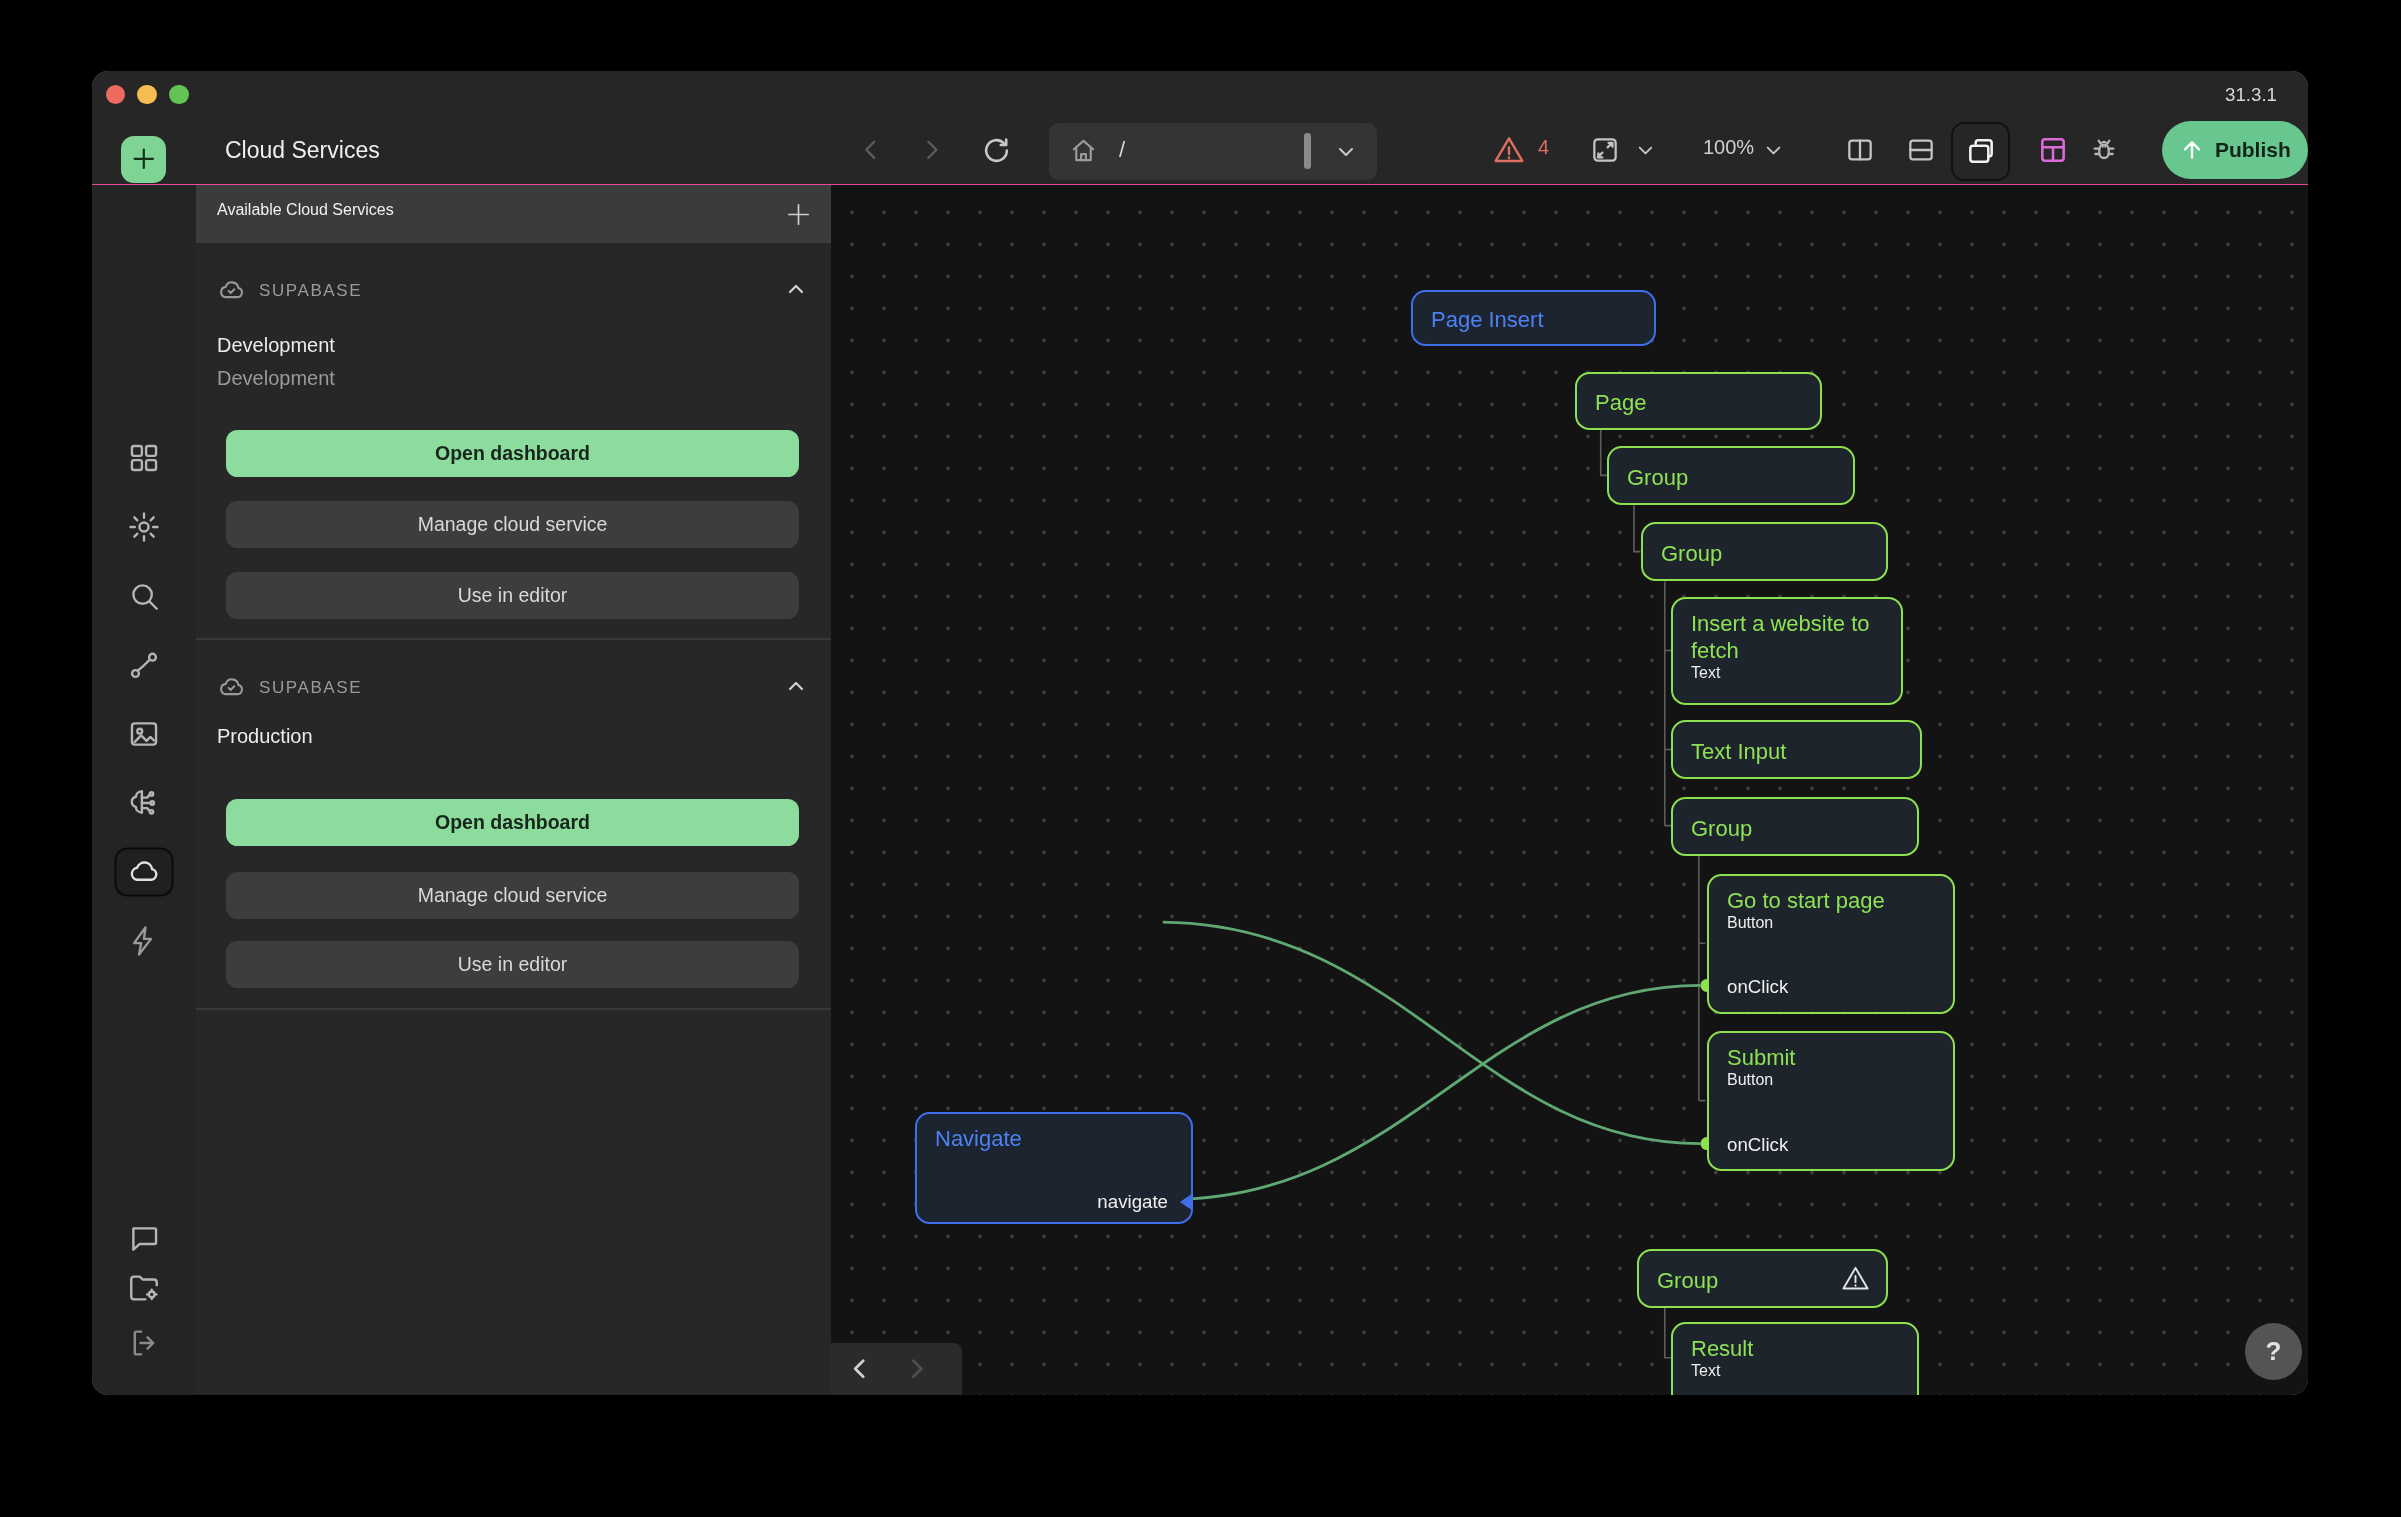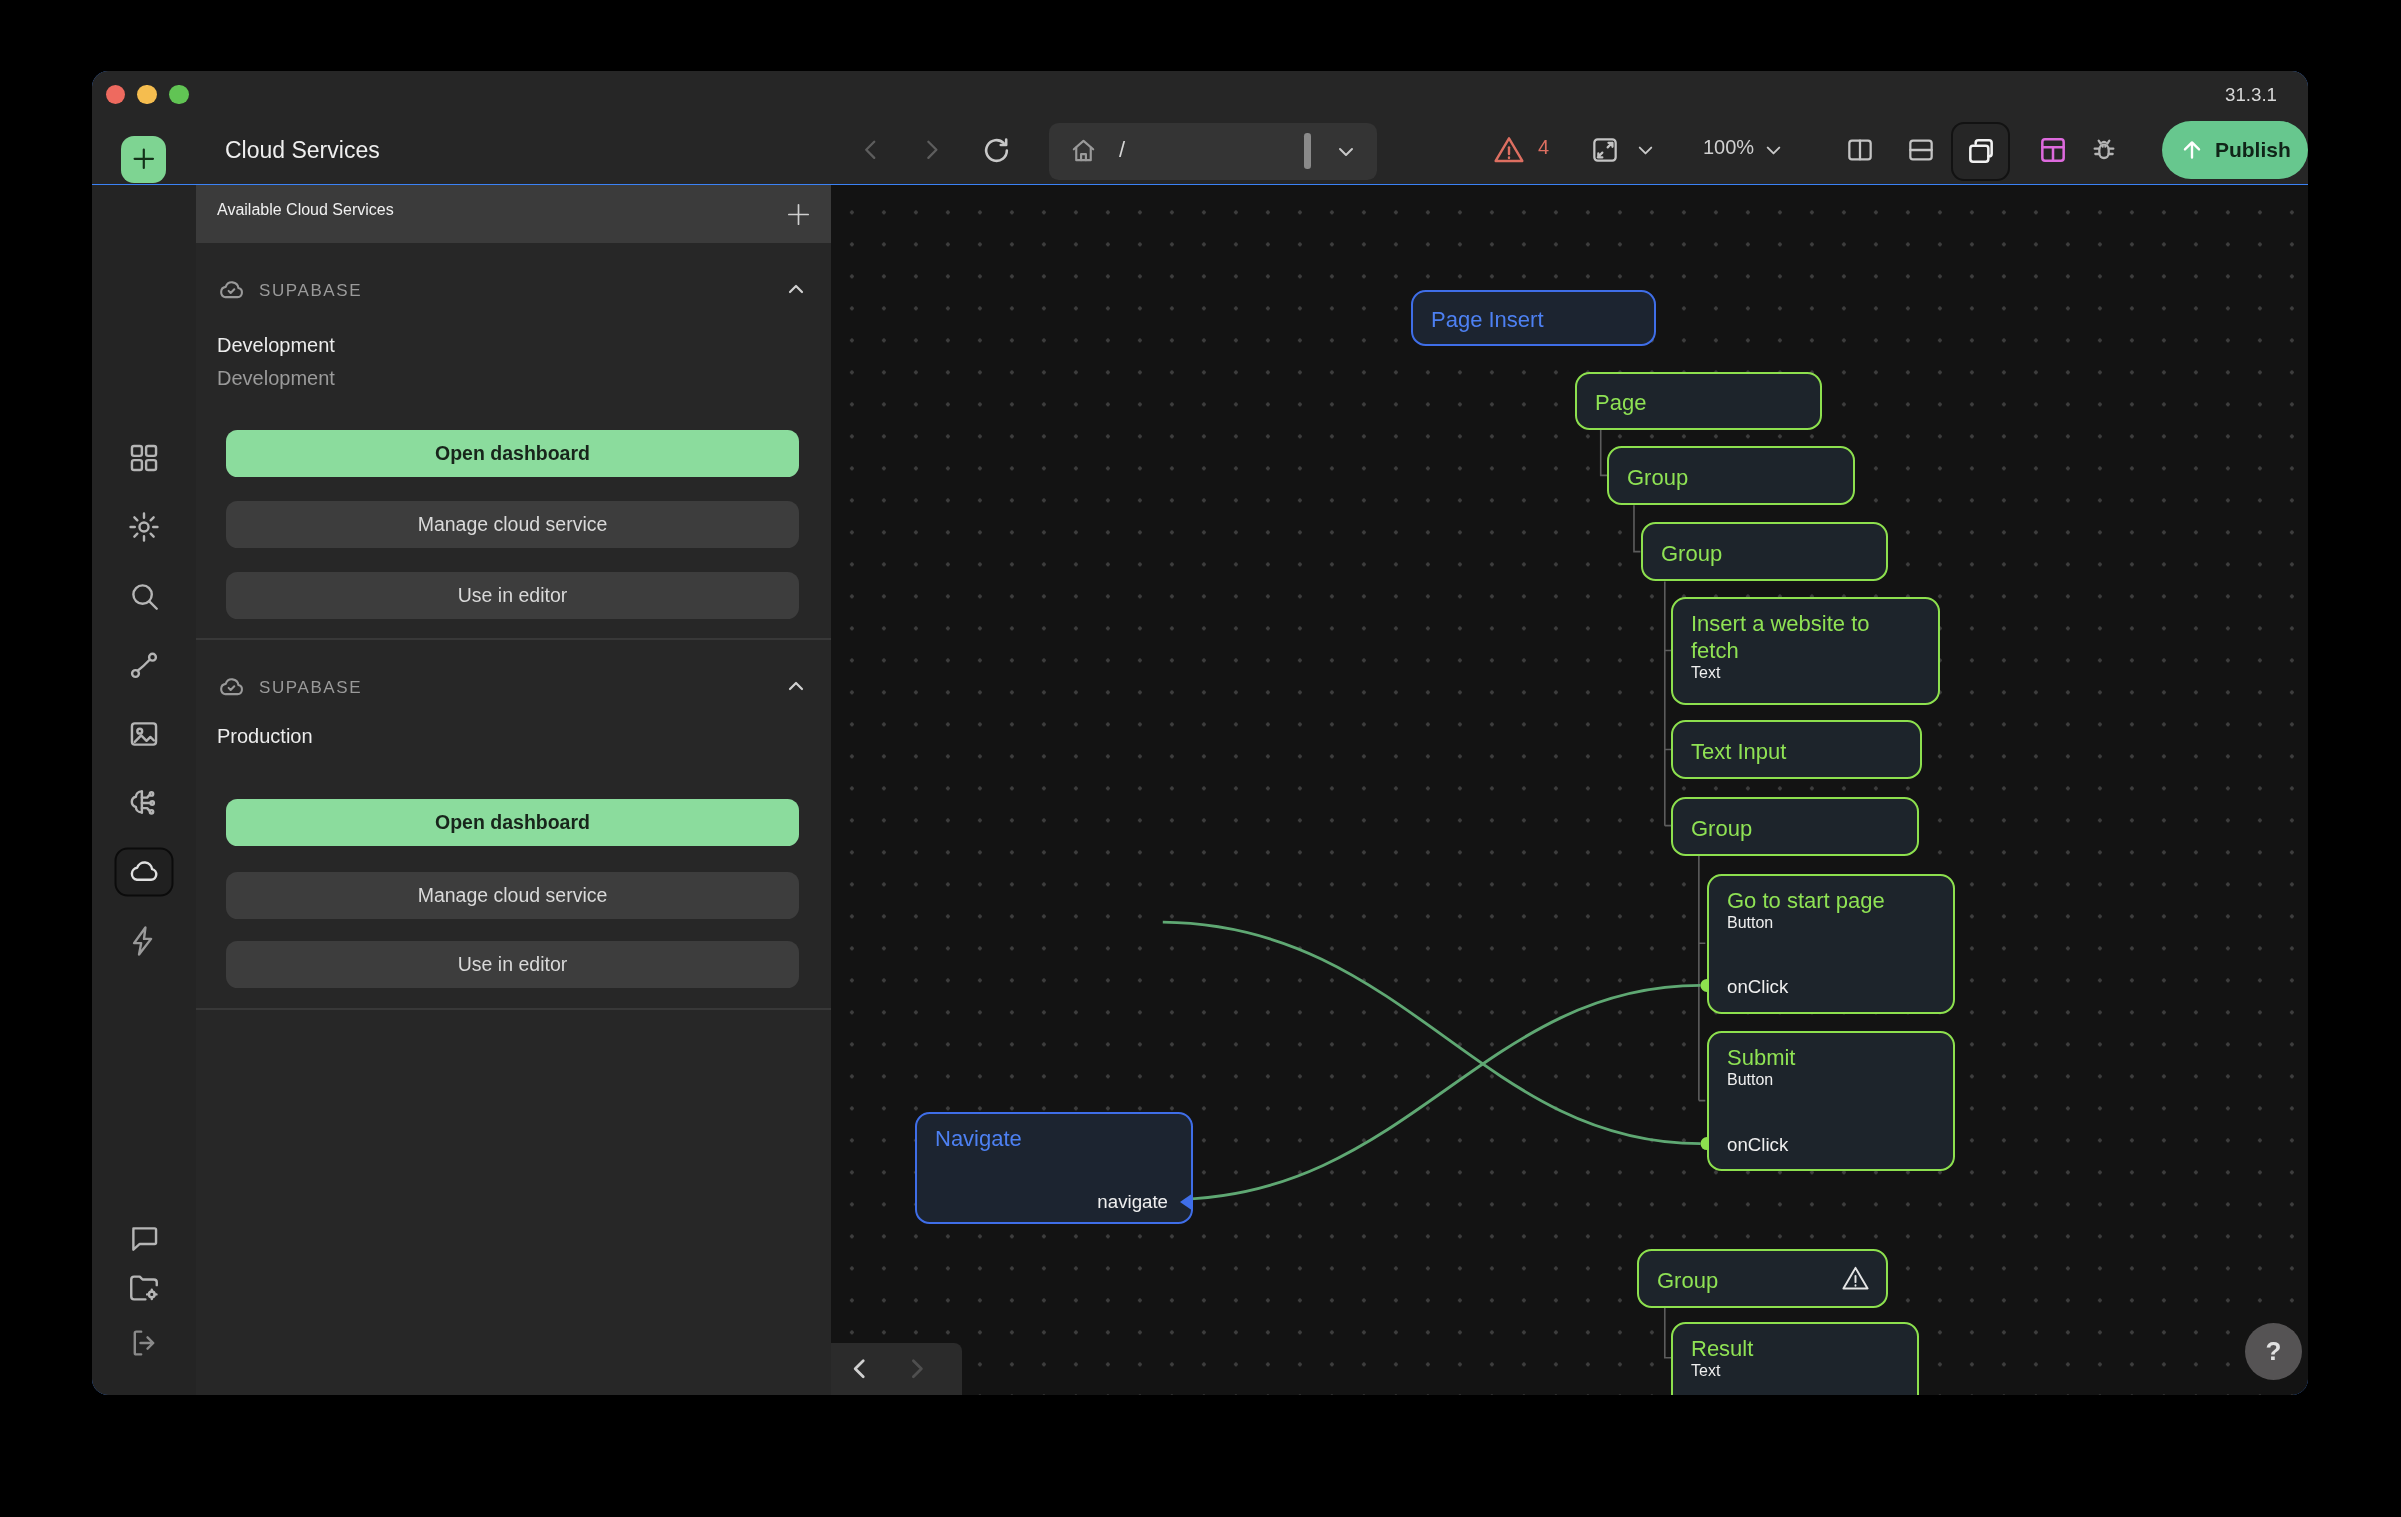--- a/index.html
+++ b/index.html
@@ -1,17 +1,17 @@
 <!DOCTYPE html>
 <html style="font-size:13px"><head>
 <meta charset="utf-8">
 <style>
   html,body{margin:0;padding:0;background:#000;width:2401px;height:1517px;overflow:hidden;
     font-family:"Liberation Sans","DejaVu Sans",sans-serif;-webkit-font-smoothing:antialiased;}
-  .window{position:absolute;left:92px;top:71px;width:2216px;height:1324px;background:#3b82f6;
+  .window{position:absolute;left:92px;top:71px;width:2216px;height:1324px;background:#ec4899;
     border-radius:16px;overflow:hidden;}
   
   .titlebar{position:absolute;left:0;top:0;width:100%;height:45px;background:#262626;}
   .tl{position:absolute;top:13.8px;width:19.5px;height:19.5px;border-radius:50%;}
   .tl.red{left:13.8px;background:#ee6a5f;}
   .tl.yellow{left:45px;background:#f5bd4f;}
   .tl.green{left:77px;background:#61c454;}
   .version{position:absolute;right:31px;top:13px;color:#d8d8d8;font-size:18.7px;}
   
   .toolbar{position:absolute;left:0;top:45px;width:100%;height:68px;background:#262626;}
@@ -342,21 +342,21 @@
       </div>
 
       <div class="node" style="left:776px;top:261px;width:248px;height:59px">
         <div class="nt" style="top:16px">Group</div>
       </div>
 
       <div class="node" style="left:810px;top:337px;width:247px;height:59px">
         <div class="nt" style="top:16px">Group</div>
       </div>
 
-      <div class="node" style="left:840px;top:412px;width:269px;height:108px">
+      <div class="node" style="left:840px;top:412px;width:232px;height:108px">
         <div class="nt">Insert a website to fetch</div>
         <div class="nsub" style="top:65px">Text</div>
       </div>
 
       <div class="node" style="left:840px;top:535px;width:251px;height:59px">
         <div class="nt" style="top:16px">Text Input</div>
       </div>
 
       <div class="node" style="left:840px;top:612px;width:248px;height:59px">
         <div class="nt" style="top:16px">Group</div>

